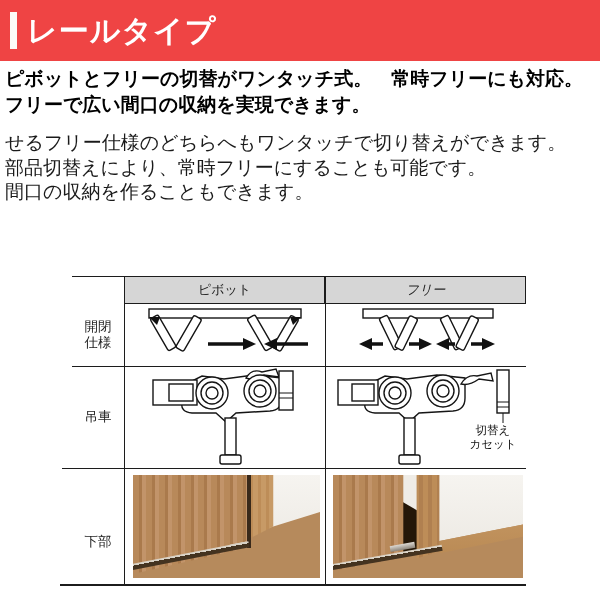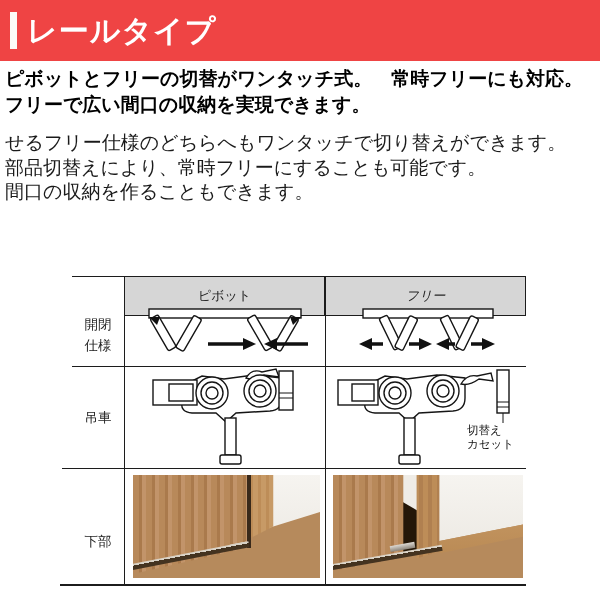--- a/index.html
+++ b/index.html
@@ -18,37 +18,37 @@
   .tline{display:block;white-space:nowrap;}
   
   .spec-table{position:absolute;left:0;top:276px;width:600px;height:312px;}
   .hline,.vline{position:absolute;background:#1c1c1c;}
   .hl-top{left:72px;top:0;width:454px;height:1px;}
   .hl-r1{left:72px;top:90px;width:454px;height:1px;}
   .hl-r2{left:62px;top:192px;width:464px;height:1px;}
   .hl-bot{left:60px;top:308px;width:466px;height:2px;}
   .vl-label{left:124px;top:0;width:1px;height:309px;}
   .vl-mid{left:325px;top:0;width:1px;height:309px;}
-  .hdr-cell{position:absolute;top:0;width:201px;height:40px;box-sizing:border-box;
+  .hdr-cell{position:absolute;top:0;width:201px;height:28px;box-sizing:border-box;
     background:#d6d6d6;border:1px solid #1c1c1c;display:flex;align-items:center;justify-content:center;
     font-size:13px;color:#222;}
   .hdr-pivot{left:124px;}
   .hdr-free{left:325px;font-style:italic;}
   .lbl-cell{position:absolute;left:72px;width:52px;display:flex;align-items:center;justify-content:center;
-    font-size:13.5px;line-height:21px;color:#222;text-align:center;}
+    font-size:13.5px;line-height:16px;color:#222;text-align:center;}
   .lbl-cell span{display:block;width:30px;}
   .lbl-1{top:28px;height:62px;}
   .lbl-2{top:90px;height:102px;}
   .lbl-3{top:192px;height:147px;}
   .cell{position:absolute;width:201px;}
   .c-r1{top:28px;height:62px;}
   .c-r2{top:90px;height:102px;}
   .c-r3{top:192px;height:116px;}
   .c-pivot{left:124px;}
-  .c-free{left:325px;}
+  .c-free{left:325px;text-align:center;}
   .ln{fill:#ffffff;stroke:#151515;stroke-width:1.4;}
   .tln{stroke:#151515;stroke-width:1;}
   .ar{stroke:#111;stroke-width:3.5;}
   .annotation{position:absolute;left:142px;top:58px;width:52px;font-size:11.5px;line-height:13.5px;color:#111;}
   
   .photo{position:absolute;top:7px;height:103px;overflow:hidden;background:#b68a5c;}
   .photo-pivot{left:9px;width:187px;}
   .photo-free{left:8px;width:190px;}
   .ph{position:absolute;}
   .ph-floor{left:0;top:0;width:100%;height:100%;

